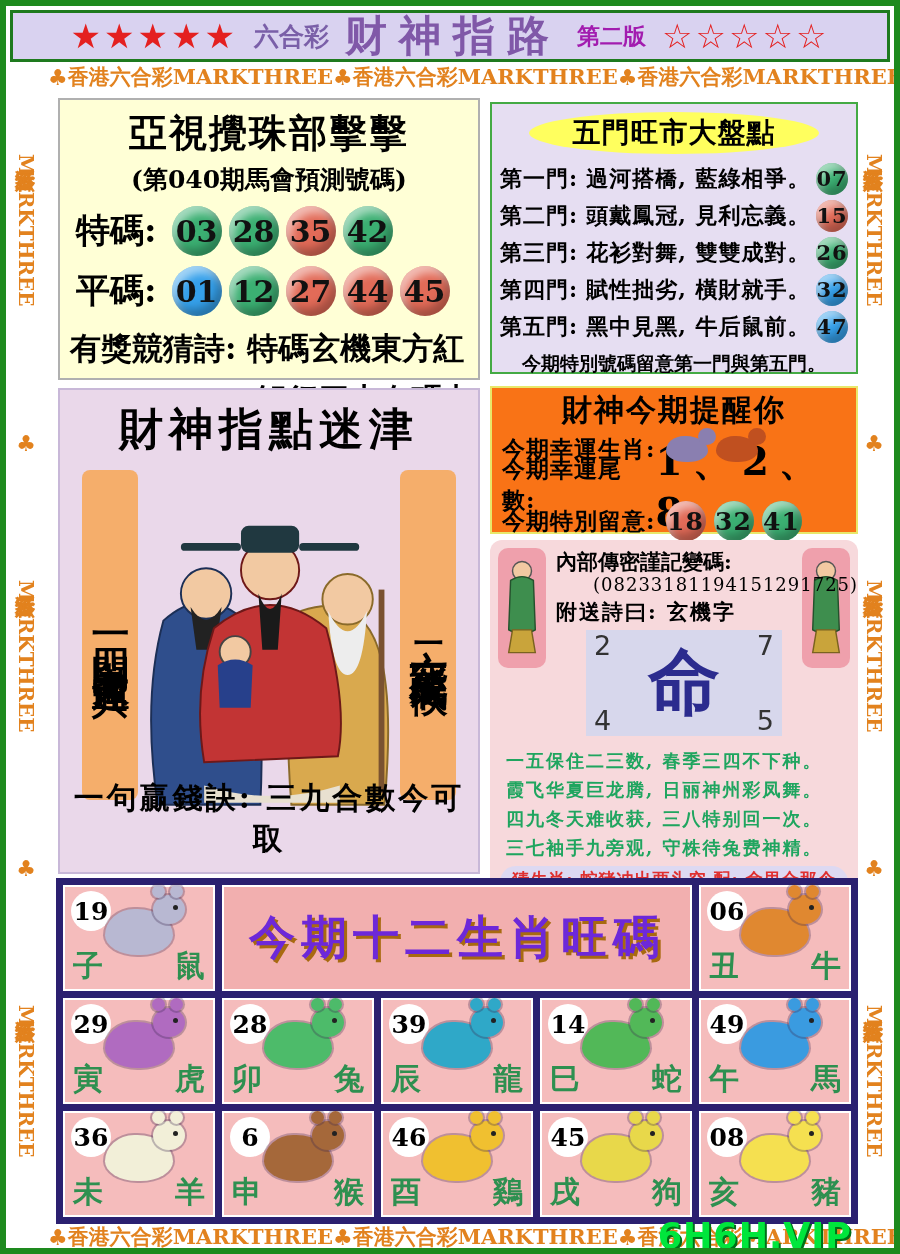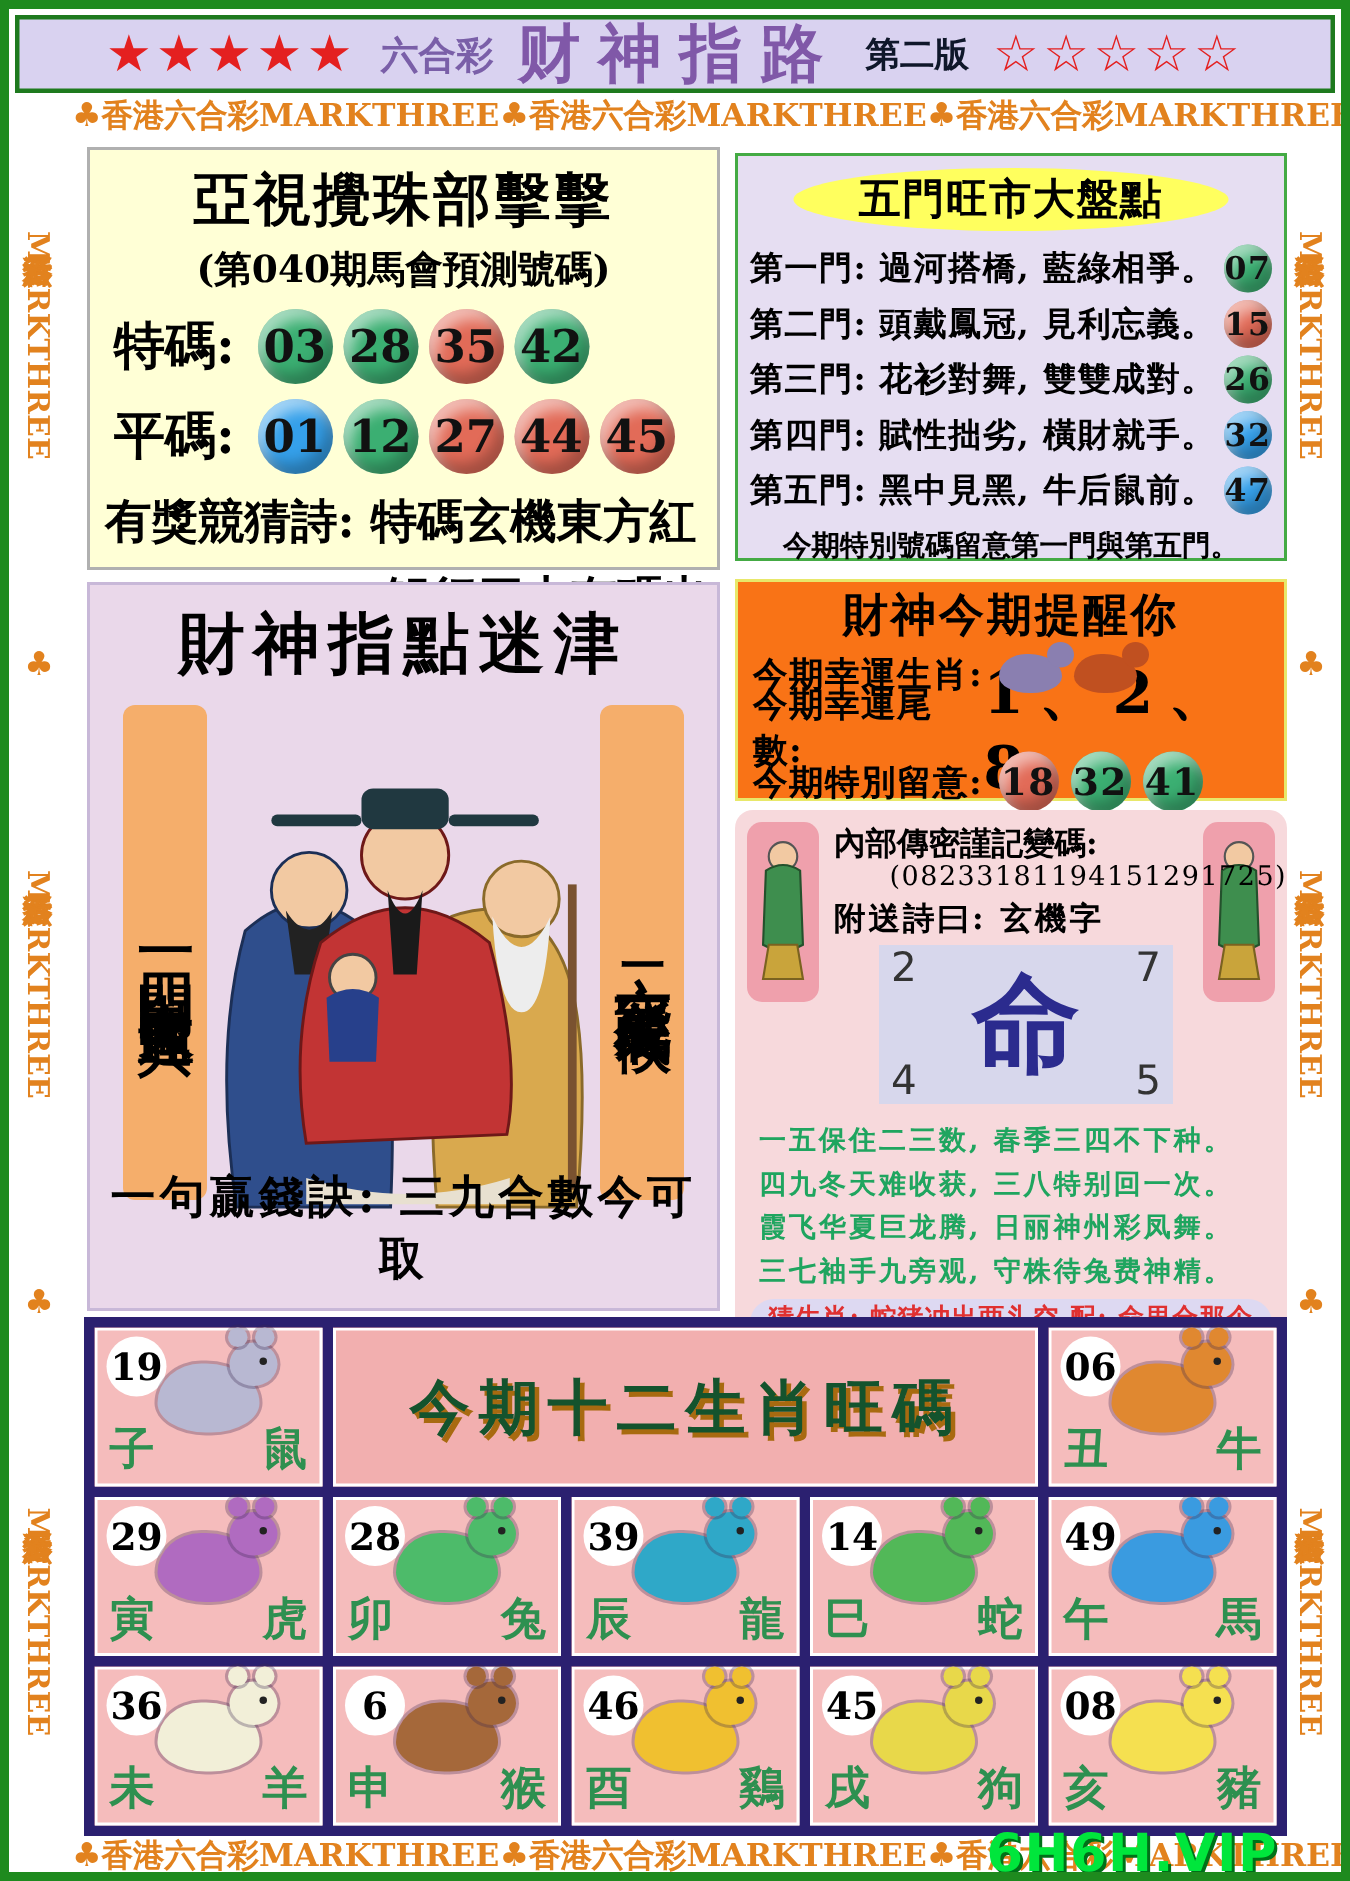--- a/index.html
+++ b/index.html
@@ -7,21 +7,21 @@
   .page { position:relative; width:900px; height:1254px; background:#FFFFFF;
           border:6px solid #1E8A1E; overflow:hidden; margin:0 auto; }
 
   
   .header { position:absolute; left:4px; top:4px; right:4px; height:52px;
             background:#D9D2F0; border:3px solid #1E7A1E;
             display:flex; align-items:center; justify-content:center; gap:16px; }
   .stars { color:#E42020; font-size:34px; letter-spacing:3px; font-family:"DejaVu Sans",sans-serif; }
   .hdr-game { font-size:25px; color:#7A5FA8; font-weight:bold; }
   .hdr-title { font-size:42px; color:#8058A8; font-weight:bold; letter-spacing:12px; }
-  .hdr-edition { font-size:23px; color:#0f172a; font-weight:bold; }
+  .hdr-edition { font-size:23px; color:#a21caf; font-weight:bold; }
 
   
   .strip { color:#E2821E; font-weight:bold; white-space:nowrap; }
   .strip-h { position:absolute; left:42px; right:42px; height:26px; display:flex;
              align-items:center; justify-content:space-around; font-size:21px; }
   .strip-top { top:58px; } .strip-bottom { top:1218px; }
   .strip-v { position:absolute; top:86px; height:1128px; width:36px;
              writing-mode:vertical-rl; display:flex; align-items:center;
              justify-content:space-around; font-size:20px; }
   .strip-left { left:2px; } .strip-right { right:2px; }
@@ -106,21 +106,21 @@
   
   .box-secret { height:378px; }
 
   
   .zgrid { position:absolute; left:50px; top:872px; width:802px; height:346px;
            background:#2B2070; display:grid; grid-template-columns:repeat(5,1fr);
            grid-template-rows:repeat(3,1fr); gap:7px; padding:7px; }
   .zcell { position:relative; background:#F5BCBC; box-shadow:inset 0 0 0 2px #FFF; }
   .zbanner { grid-column:2/5; background:#F2AFAF; box-shadow:inset 0 0 0 2px #FFF;
              display:flex; align-items:center; justify-content:center;
-             font-size:40px; font-weight:bold; color:#14532d; letter-spacing:6px;
+             font-size:46px; font-weight:bold; color:#6d28d9; letter-spacing:6px;
              text-shadow:3px 3px 0 #A86A10; white-space:nowrap; }
   .znum { position:absolute; left:8px; top:6px; width:40px; height:40px; background:#FFF;
           border-radius:50%; display:flex; align-items:center; justify-content:center;
           font-size:25px; font-weight:bold; }
   .zbranch { position:absolute; left:10px; bottom:4px; font-size:30px; font-weight:bold; color:#2E9050; }
   .zanimal-char { position:absolute; right:10px; bottom:4px; font-size:30px; font-weight:bold; color:#2E9050; }
   .animal { position:absolute; left:50%; top:44%; transform:translate(-50%,-50%);
             width:68px; height:46px;
             border-radius:45% 55% 50% 50% / 60% 60% 45% 45%;
             box-shadow:0 0 0 2px rgba(60,40,80,.30); }
@@ -312,22 +312,22 @@
     <div class="secret-l3">附送詩曰:  玄機字</div>
     <div class="ming-rect">
       <span class="ming-corner c-tl">2</span>
       <span class="ming-corner c-tr">7</span>
       <span class="ming-corner c-bl">4</span>
       <span class="ming-corner c-br">5</span>
       <span class="ming-char">命</span>
     </div>
     <div class="secret-poem">
       <div>一五保住二三数, 春季三四不下种。</div>
+      <div>霞飞华夏巨龙腾, 日丽神州彩凤舞。</div>
       <div>四九冬天难收获, 三八特别回一次。</div>
-      <div>霞飞华夏巨龙腾, 日丽神州彩凤舞。</div>
       <div>三七袖手九旁观, 守株待兔费神精。</div>
     </div>
     <div class="red-panel">
       <div>猜生肖: 蛇猪冲出两头空  配: 命里合那个</div>
       <div>猜: 火遇水神路不同</div>
     </div>
   </div>
 
   <div class="zgrid">
     <div class="zcell">

